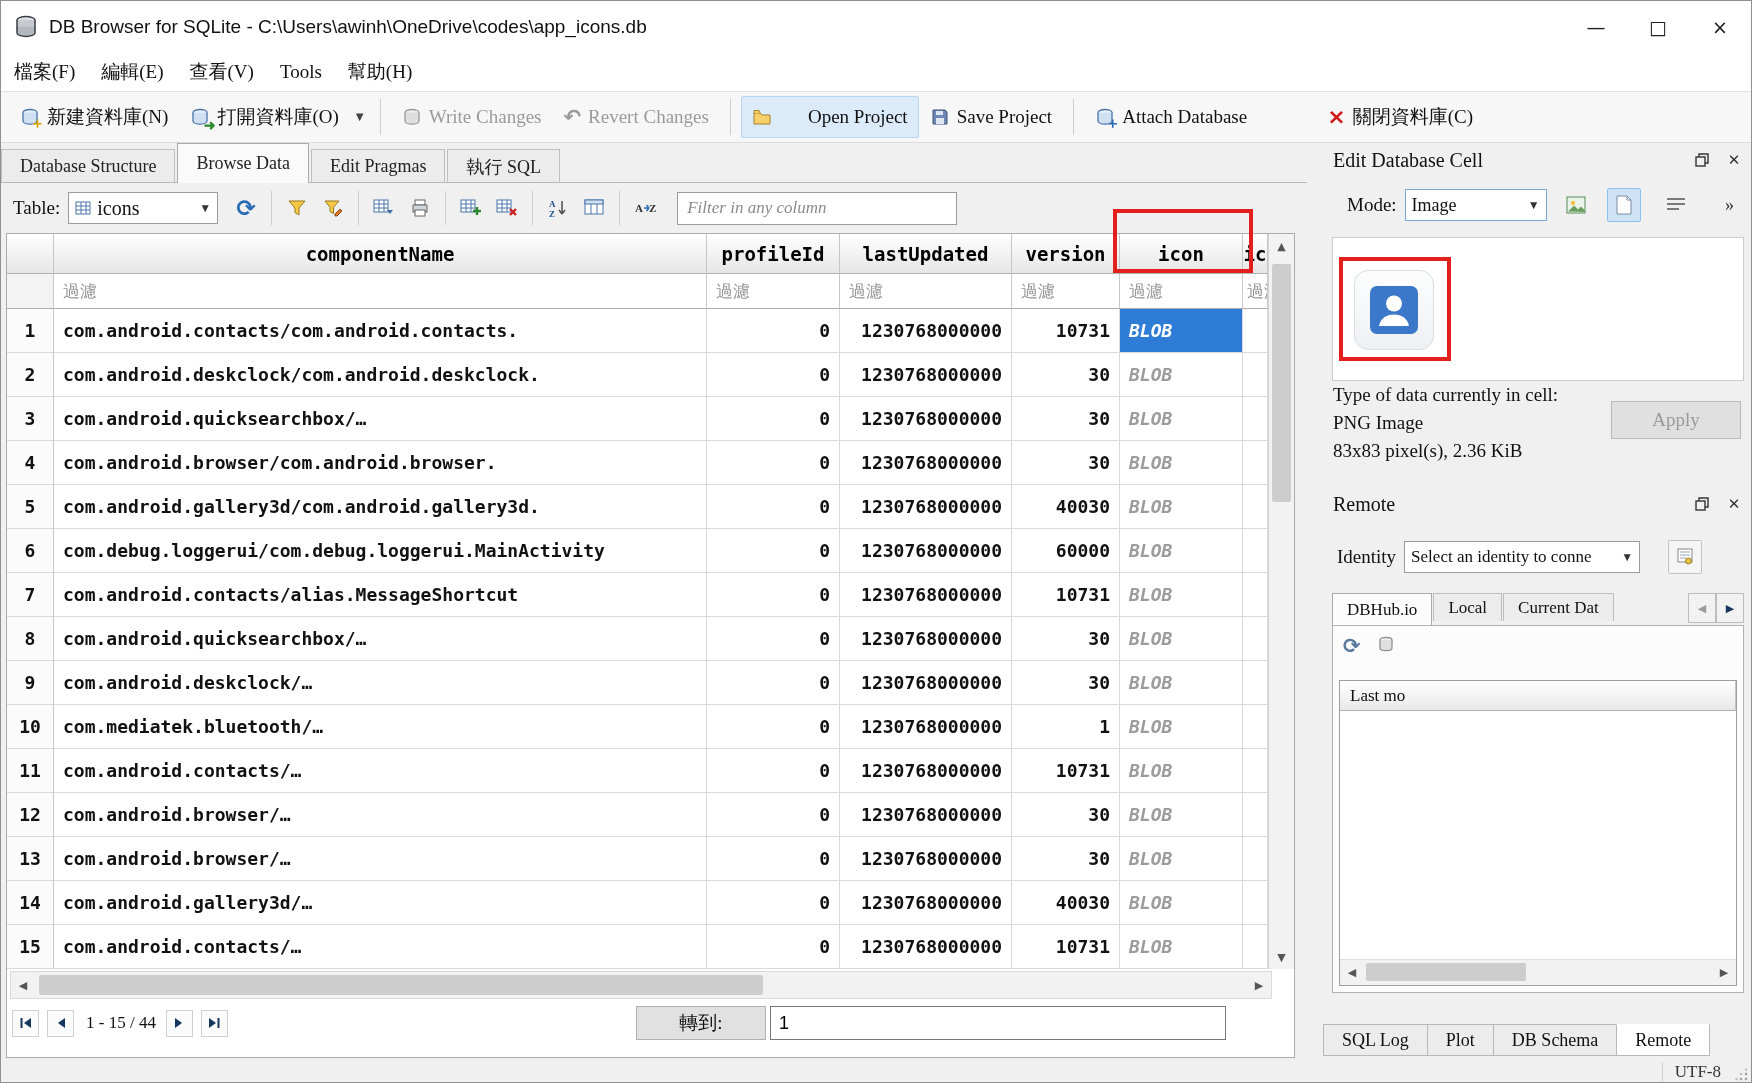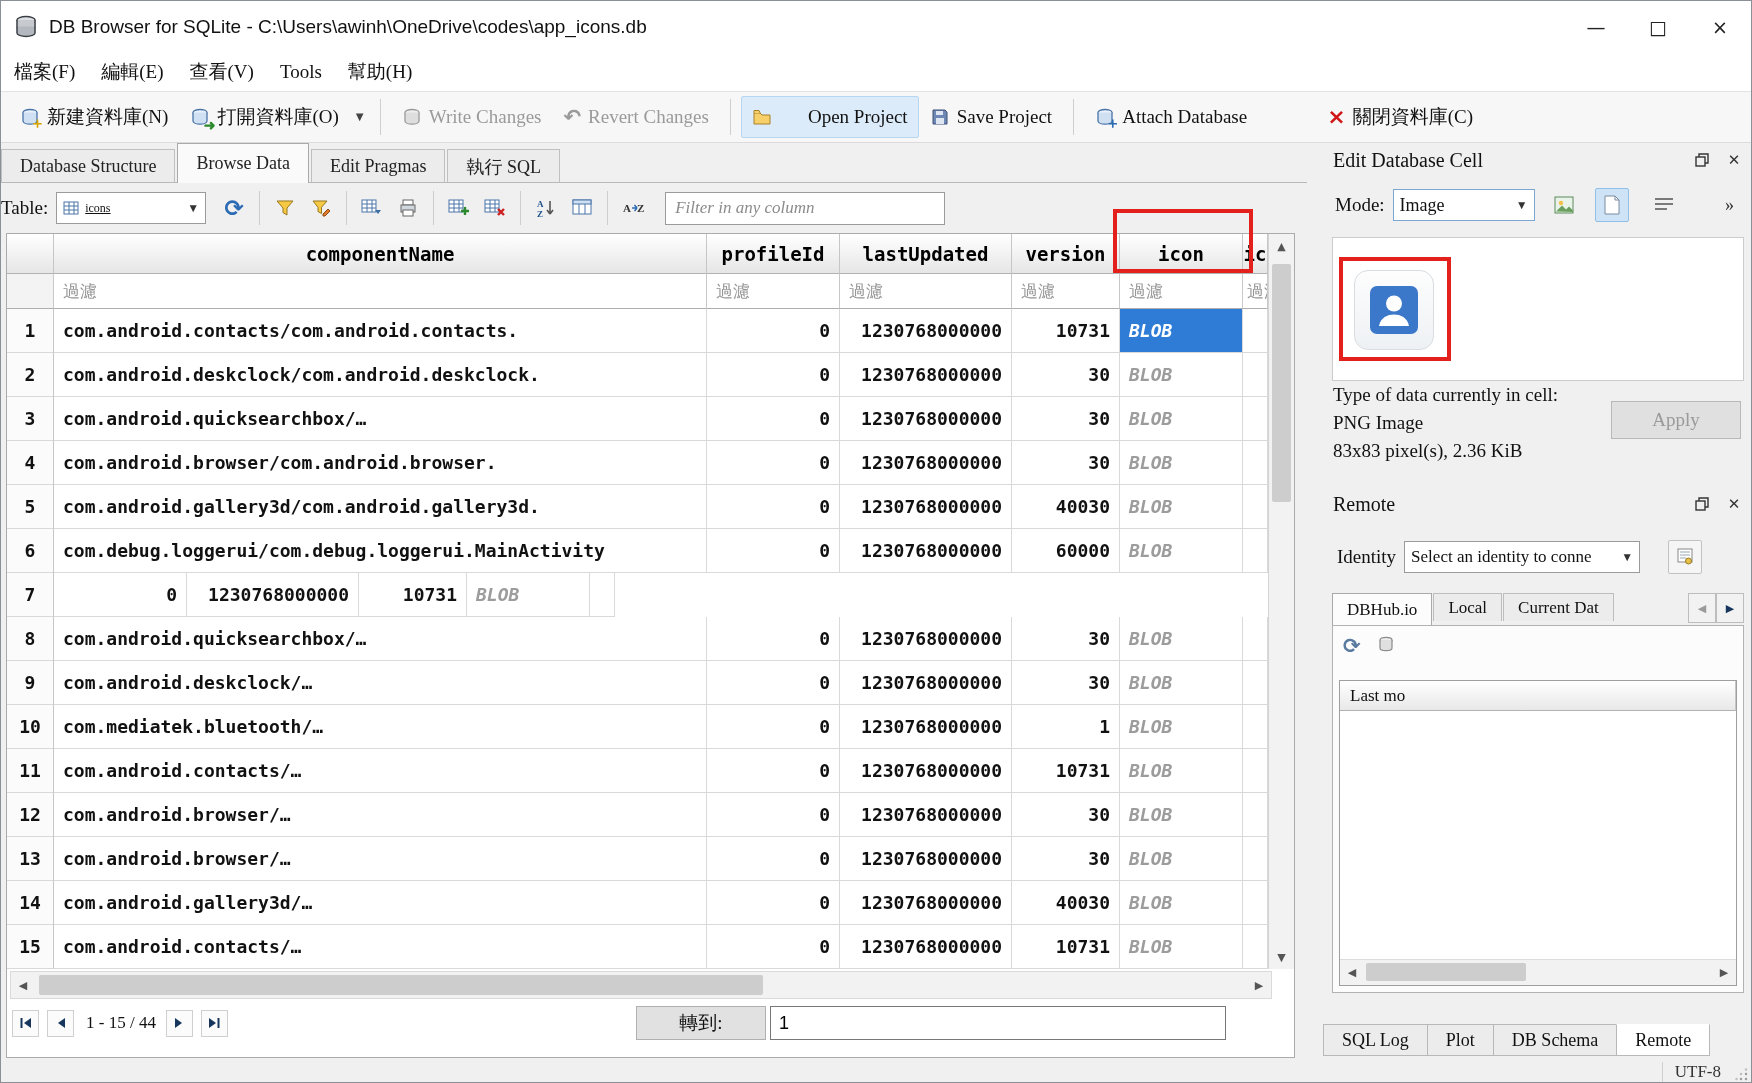--- a/index.html
+++ b/index.html
@@ -37,21 +37,21 @@
   .badge { font-weight:bold; }
 
   
   .main-tabs { position:absolute; left:0; top:142px; width:1306px; height:40px; display:flex; align-items:flex-end; }
   .mtab { font-size:18px; padding:0 18px; height:34px; display:flex; align-items:center;
           background:#ececec; border:1px solid #c0c0c0; border-bottom:none; margin-right:2px; color:#222; }
   .mtab.active { background:#f0f0f0; height:40px; border-color:#a9a9a9; position:relative; z-index:2; background:#fafafa; }
   .pane-line { position:absolute; left:0; top:181px; width:1306px; height:1px; background:#b9b9b9; }
 
   
-  .controls { position:absolute; left:0; top:182px; width:1306px; height:50px; display:flex; align-items:center; background:#f0f0f0; }
+  .controls { position:absolute; left:0; top:182px; width:1306px; height:50px; display:flex; align-items:center; padding-left:12px; background:#f0f0f0; }
   .lbl { font-size:19px; margin-right:8px; }
   .combo { display:flex; align-items:center; background:#fff; border:1px solid #9b9b9b; height:32px; padding:0 6px; gap:6px; }
   .combo .arrow { margin-left:auto; font-size:12px; color:#333; }
   .table-combo { width:150px; }
   .icon-btn { width:36px; height:38px; display:flex; align-items:center; justify-content:center; border:1px solid transparent; border-radius:2px; }
   .csep { width:1px; height:34px; background:#cdcdcd; margin:0 7px; }
   .filter-input { width:280px; height:33px; border:1px solid #9b9b9b; font-size:17px; padding:0 9px; background:#fff;
                   font-family:"Liberation Serif",serif; margin-left:14px; }
   .filter-input::placeholder { font-style:italic; color:#8b8b8b; }
 
@@ -265,21 +265,21 @@
 
 <div class="controls">
   <span class="lbl">Table:</span>
   <div class="combo table-combo">
     <span>
       <svg width="16" height="16" viewBox="0 0 16 16">
           <rect x="1" y="2" width="14" height="12" fill="#fff" stroke="#4a74a8"></rect>
           <path d="M1 6h14M1 10h14M6 2v12M11 2v12" stroke="#4a74a8"></path>
         </svg>
     </span>
-    <span style="font-size:12px;text-decoration:underline;">icons</span>
+    <span style="font-size:20px;">icons</span>
     <span class="arrow">▼</span>
   </div>
   <div class="icon-btn" style="margin-left:10px;">
     <span style="color:#2b6cb4;font-weight:bold;font-size:23px;font-family:'DejaVu Sans',sans-serif;">⟳</span>
   </div>
   <div class="csep"></div>
   <div class="icon-btn">
     <svg width="20" height="20" viewBox="0 0 20 20">
         <path d="M2 3h16l-6 7v7l-4-2.4V10z" fill="#f6c944" stroke="#97781e"></path>
       </svg>
@@ -422,20 +422,21 @@
     <div class="cell c-name">com.debug.loggerui/com.debug.loggerui.MainActivity</div>
     <div class="cell c-profile">0</div>
     <div class="cell c-updated">1230768000000</div>
     <div class="cell c-version">60000</div>
     <div class="cell c-icon blob">BLOB</div>
     <div class="cell c-extra"></div>
   </div>
 
   <div class="grid-row">
     <div class="cell c-num">7</div>
+    <div class="cell c-name">com.android.contacts/alias.MessageShortcut</div>
     <div class="cell c-profile">0</div>
     <div class="cell c-updated">1230768000000</div>
     <div class="cell c-version">10731</div>
     <div class="cell c-icon blob">BLOB</div>
     <div class="cell c-extra"></div>
   </div>
 
   <div class="grid-row">
     <div class="cell c-num">8</div>
     <div class="cell c-name">com.android.quicksearchbox/…</div>
@@ -567,21 +568,21 @@
         <svg width="14" height="14" viewBox="0 0 14 14">
             <rect x="1" y="4" width="9" height="9" fill="none" stroke="#333" stroke-width="1.4"></rect>
             <path d="M4 4V1h9v9h-3" fill="none" stroke="#333" stroke-width="1.4"></path>
           </svg>
       </div>
       <div class="dock-btn">✕</div>
     </div>
   </div>
 
   <div class="mode-row">
-    <span class="lbl" style="margin-left:12px;">Mode:</span>
+    <span class="lbl" style="margin-left:24px;">Mode:</span>
     <div class="combo mode-combo">
       <span style="font-size:18px;">Image</span>
       <span class="arrow">▼</span>
     </div>
     <div class="sm-btn" style="margin-left:12px;">
       <svg width="22" height="22" viewBox="0 0 22 22">
           <rect x="2" y="3" width="18" height="16" fill="#eaf3ea" stroke="#5a8a5a"></rect>
           <circle cx="8" cy="9" r="2.2" fill="#f3c14b"></circle>
           <path d="M3 17.5l6-6 4 4 3-3 4 4v1.5z" fill="#6aa05f"></path>
         </svg>

